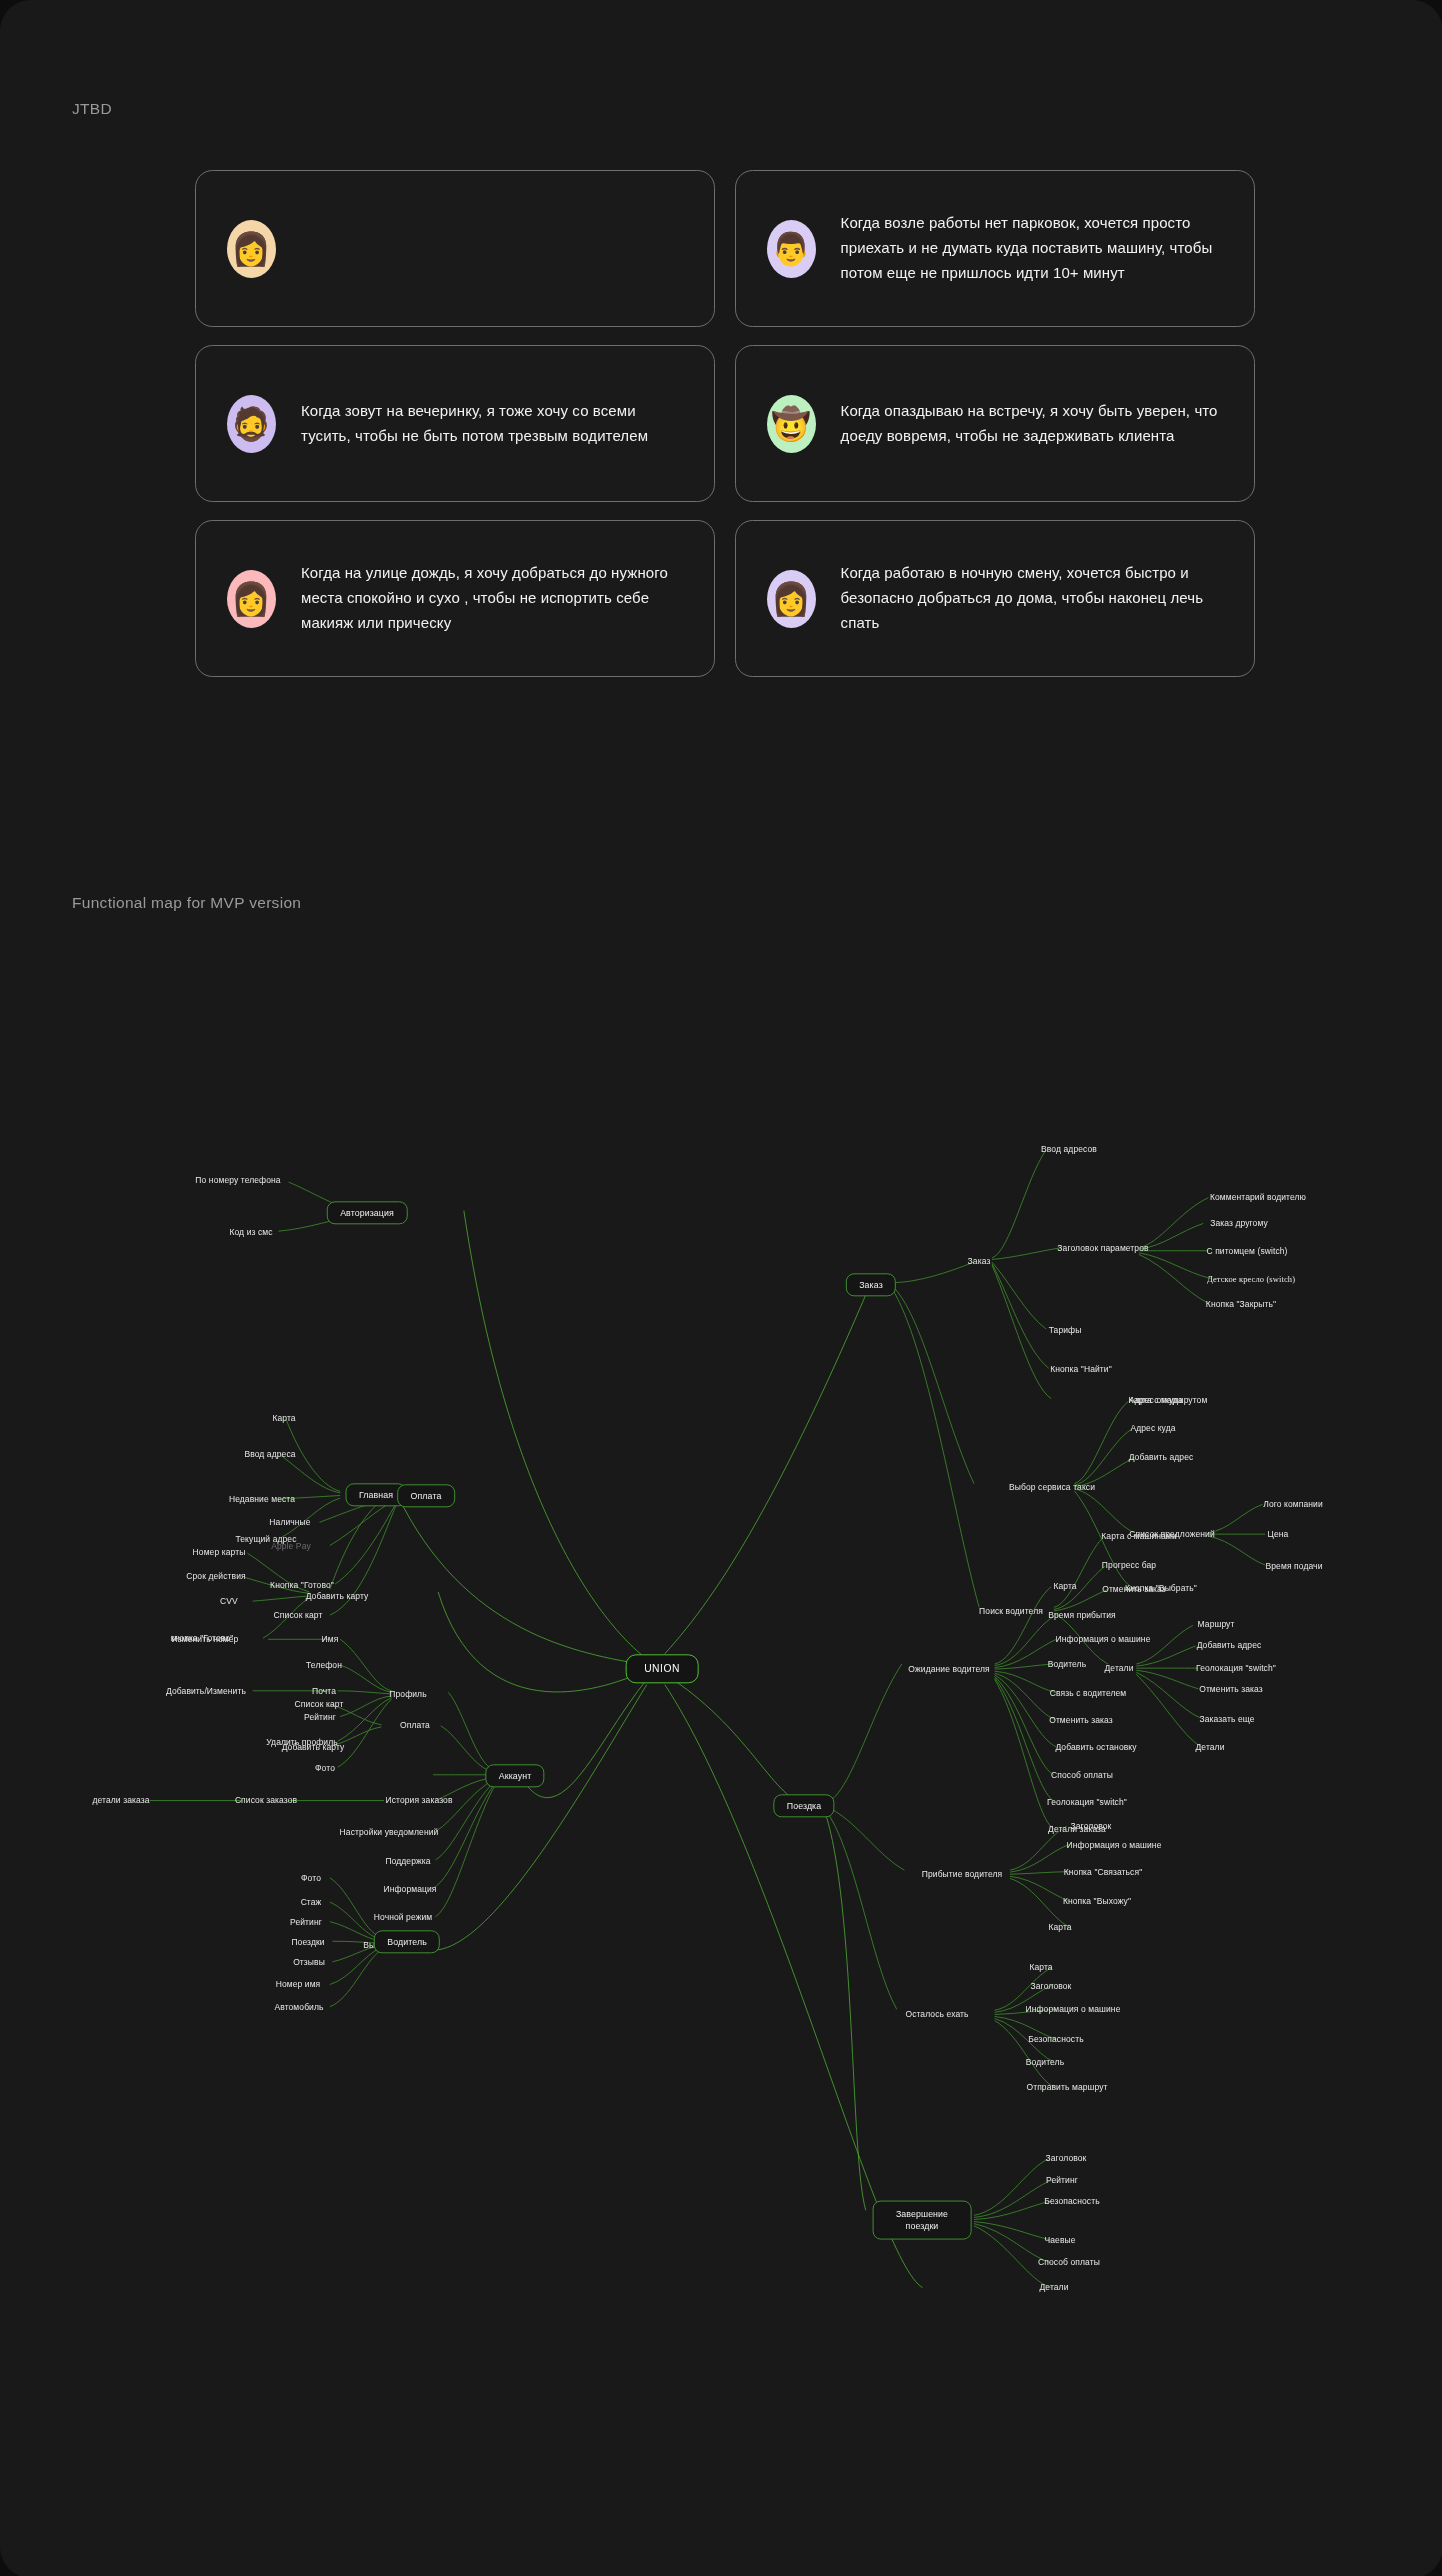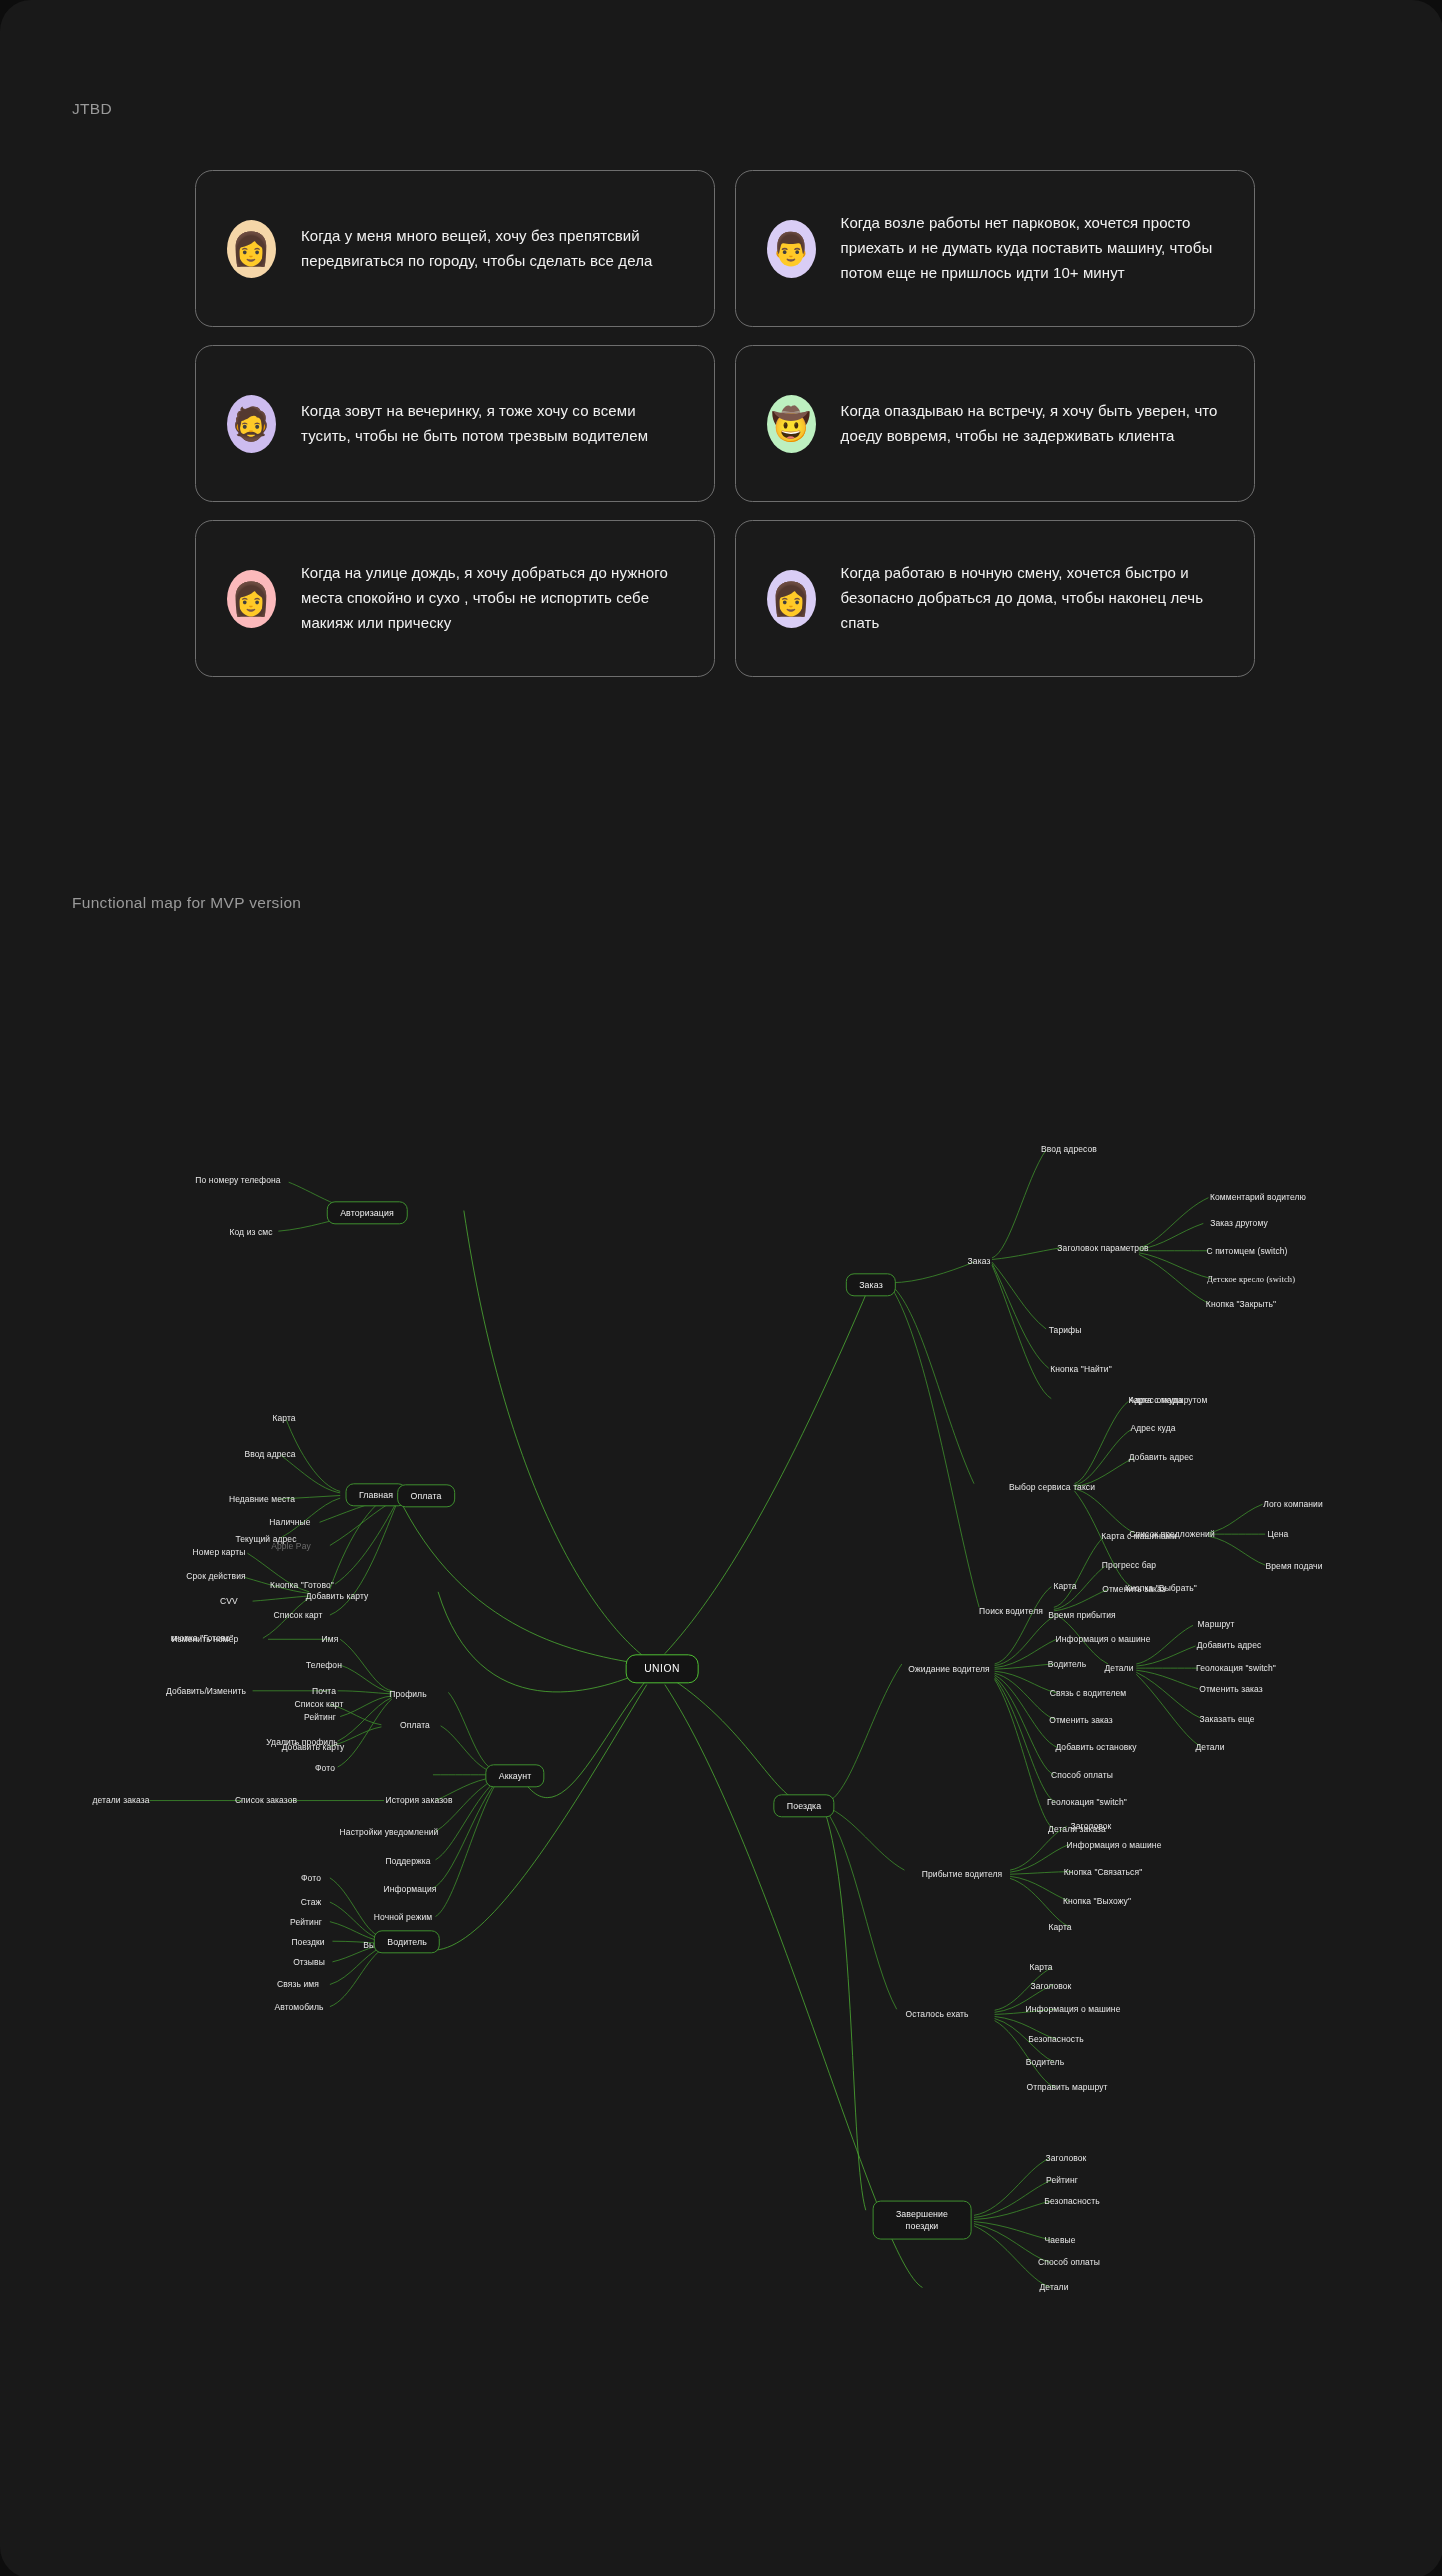--- a/index.html
+++ b/index.html
@@ -36,21 +36,20 @@
 
 <div class="page">
 
   <div class="section-label" id="jtbd-label">JTBD</div>
 
   <div class="jtbd-grid">
     <div class="jtbd-card">
       <div class="avatar" style="background: rgb(245, 214, 168);">
           <span class="face">👩</span>
         </div>
-      <div class="jtbd-text">Когда у меня много вещей, хочу без препятсвий передвигаться по городу, чтобы сделать все дела</div>
     </div>
     <div class="jtbd-card">
       <div class="avatar" style="background: rgb(217, 205, 245);">
           <span class="face">👨</span>
         </div>
       <div class="jtbd-text">Когда возле работы нет парковок, хочется просто приехать и не думать куда поставить машину, чтобы потом еще не пришлось идти 10+ минут</div>
     </div>
     <div class="jtbd-card">
       <div class="avatar" style="background: rgb(205, 188, 239);">
           <span class="face">🧔</span>
@@ -300,21 +299,21 @@
     <div class="node leaf" style="left:404px;top:967px;padding-left:12px;">Информация</div>
     <div class="node leaf" style="left:403px;top:995px;">Ночной режим</div>
     <div class="node leaf" style="left:401px;top:1023px;">Выйти из профиля</div>
 
     <div class="node boxed" style="left:407px;top:1020px;">Водитель</div>
     <div class="node leaf" style="left:311px;top:956px;">Фото</div>
     <div class="node leaf" style="left:311px;top:980px;">Стаж</div>
     <div class="node leaf" style="left:306px;top:1000px;">Рейтинг</div>
     <div class="node leaf" style="left:308px;top:1020px;">Поездки</div>
     <div class="node leaf" style="left:309px;top:1040px;">Отзывы</div>
-    <div class="node leaf" style="left:298px;top:1062px;">Связь имя</div>
+    <div class="node leaf" style="left:298px;top:1062px;">Номер имя</div>
     <div class="node leaf" style="left:299px;top:1085px;">Автомобиль</div>
 
     <div class="node boxed" style="left:804px;top:884px;">Поездка</div>
     <div class="node leaf" style="left:949px;top:747px;">Ожидание водителя</div>
     <div class="node leaf" style="left:1065px;top:664px;">Карта</div>
     <div class="node leaf" style="left:1082px;top:693px;">Время прибытия</div>
     <div class="node leaf" style="left:1103px;top:717px;">Информация о машине</div>
     <div class="node leaf" style="left:1067px;top:742px;">Водитель</div>
     <div class="node leaf" style="left:1088px;top:771px;">Связь с водителем</div>
     <div class="node leaf" style="left:1081px;top:798px;">Отменить заказ</div>

